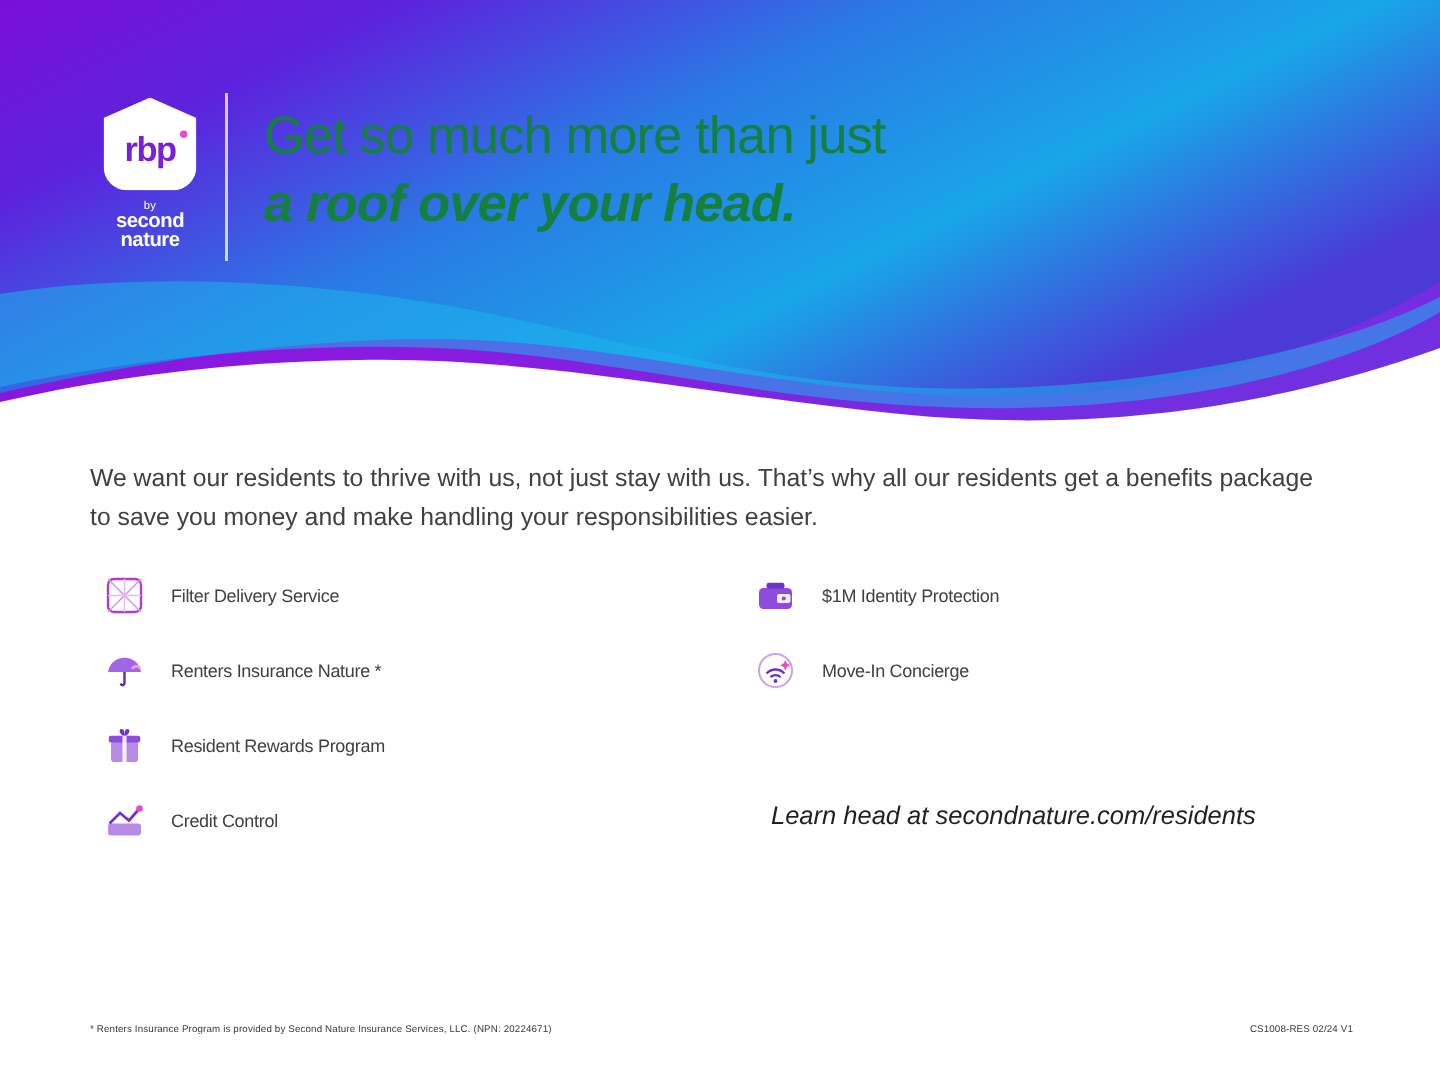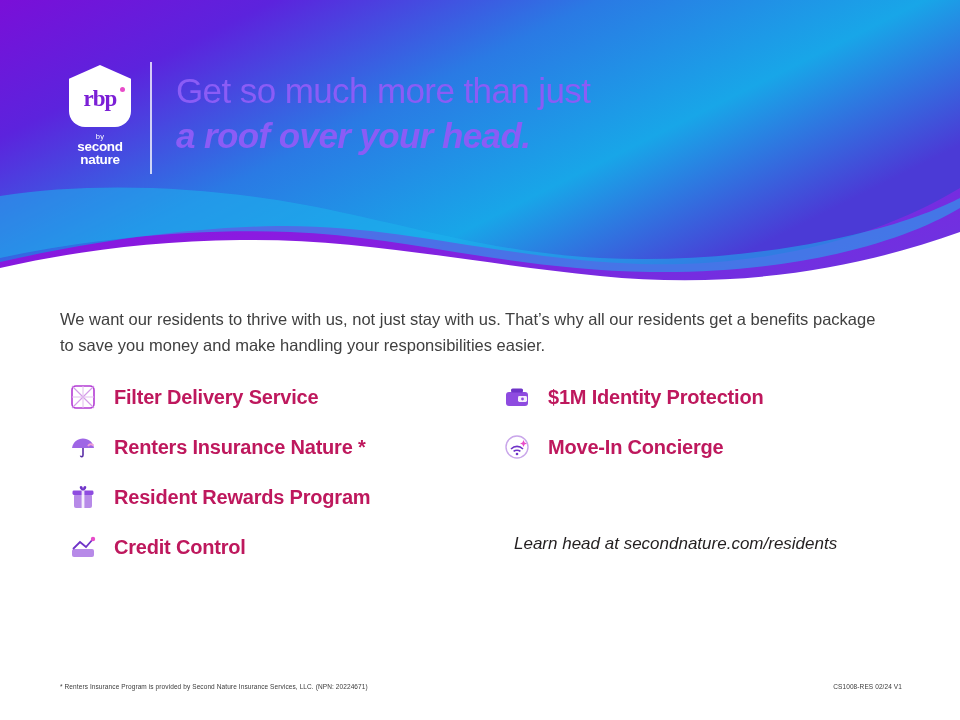--- a/index.html
+++ b/index.html
@@ -61,21 +61,21 @@
     position: absolute;
     left: 0;
     top: 0;
     width: 62px;
     height: 62px;
     display: flex;
     align-items: center;
     justify-content: center;
   }
   .brand-mark .rbp {
-    font-family: Liberation Serif, serif;
+    font-family: Liberation Sans, sans-serif;
     font-weight: bold;
     font-size: 23px;
     letter-spacing: -1px;
     color: #7b1fd6;
     margin-top: 6px;
   }
   .brand-mark .dot {
     position: absolute;
     right: 6px;
     top: 22px;
@@ -106,21 +106,21 @@
     top: 62px;
     width: 2px;
     height: 112px;
     background: rgba(255,255,255,.75);
   }
 
   .headline {
     position: absolute;
     left: 176px;
     top: 68px;
-    color: #8b5cf6;
+    color: #15803d;
     font-size: 35px;
     line-height: 45px;
     letter-spacing: -.6px;
   }
   .headline .l1 { font-weight: normal; display: block; }
   .headline .l2 { font-weight: bold; display: block; font-style: italic; }
 
   
   .intro {
     position: absolute;
@@ -153,23 +153,23 @@
   .benefit .ico {
     width: 34px;
     height: 34px;
     margin-right: 14px;
     flex: 0 0 34px;
     display: flex;
     align-items: center;
     justify-content: center;
   }
   .benefit .lbl {
-    font-size: 20px;
-    color: #be185d;
-    font-weight: bold;
+    font-size: 12px;
+    color: #404040;
+    font-weight: normal;
     letter-spacing: -.2px;
   }
 
   .learn-more {
     position: absolute;
     left: 514px;
     top: 534px;
     font-size: 17px;
     font-style: italic;
     color: #231f20;

